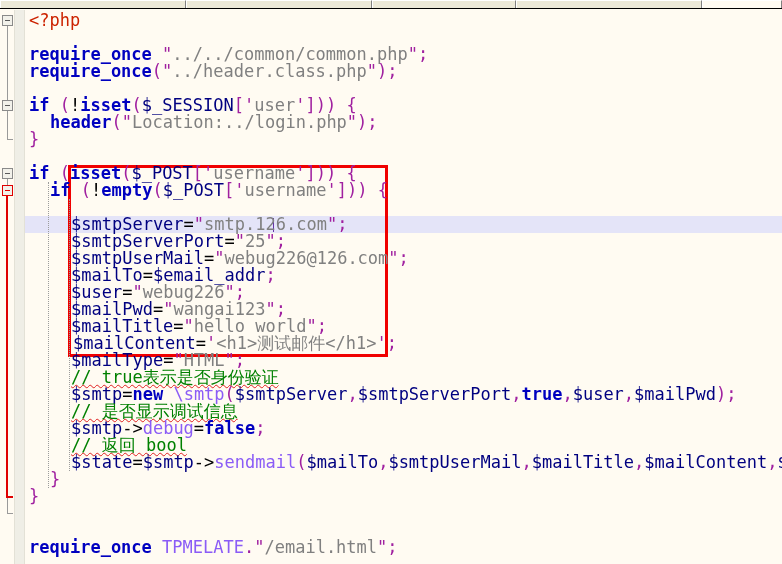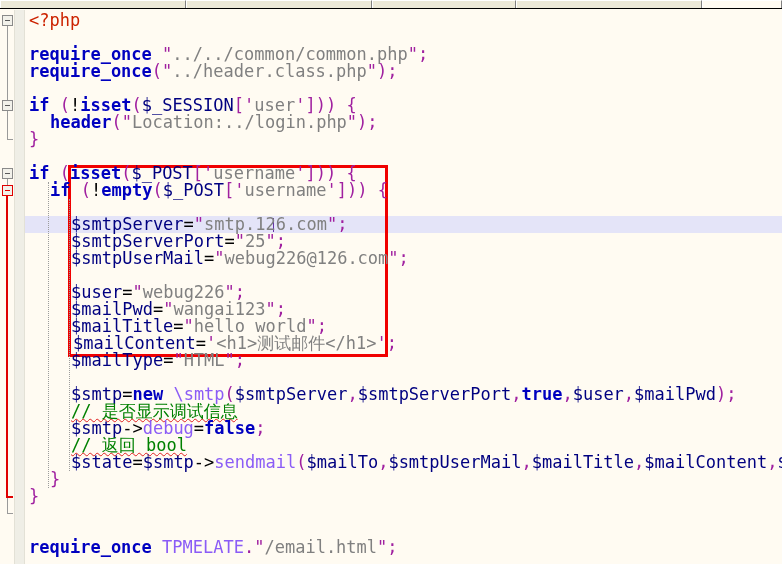--- a/index.html
+++ b/index.html
@@ -210,25 +210,27 @@
       <div class="line" style="top: 70px; left: 4px;"></div>
       <div class="line" style="top: 87px; left: 4px;"><span class="kw">if</span><span class="op"> </span><span class="pl">(</span><span class="op">!</span><span class="kw">isset</span><span class="pl">(</span><span class="var">$_SESSION</span><span class="pl">[</span><span class="q">'</span><span class="str">user</span><span class="q">'</span><span class="pl">]</span><span class="pl">)</span><span class="pl">)</span><span class="op"> </span><span class="pl">{</span></div>
       <div class="line" style="top: 104px; left: 25px;"><span class="kw">header</span><span class="pl">(</span><span class="q">"</span><span class="str">Location:../login.php</span><span class="q">"</span><span class="pl">)</span><span class="pl">;</span></div>
       <div class="line" style="top: 121px; left: 4px;"><span class="pl">}</span></div>
       <div class="line" style="top: 138px; left: 4px;"></div>
       <div class="line" style="top: 155px; left: 4px;"><span class="kw">if</span><span class="op"> </span><span class="pl">(</span><span class="kw">isset</span><span class="pl">(</span><span class="var">$_POST</span><span class="pl">[</span><span class="q">'</span><span class="str">username</span><span class="q">'</span><span class="pl">]</span><span class="pl">)</span><span class="pl">)</span><span class="op"> </span><span class="pl">{</span></div>
       <div class="line" style="top: 172px; left: 25px;"><span class="kw">if</span><span class="op"> </span><span class="pl">(</span><span class="op">!</span><span class="kw">empty</span><span class="pl">(</span><span class="var">$_POST</span><span class="pl">[</span><span class="q">'</span><span class="str">username</span><span class="q">'</span><span class="pl">]</span><span class="pl">)</span><span class="pl">)</span><span class="op"> </span><span class="pl">{</span></div>
       <div class="line" style="top: 206px; left: 46px;"><span class="var">$smtpServer</span><span class="op">=</span><span class="q">"</span><span class="str">smtp.126.com</span><span class="q">"</span><span class="pl">;</span></div>
       <div class="line" style="top: 223px; left: 46px;"><span class="var">$smtpServerPort</span><span class="op">=</span><span class="q">"</span><span class="str">25</span><span class="q">"</span><span class="pl">;</span></div>
       <div class="line" style="top: 240px; left: 46px;"><span class="var">$smtpUserMail</span><span class="op">=</span><span class="q">"</span><span class="str">webug226@126.com</span><span class="q">"</span><span class="pl">;</span></div>
+      <div class="line" style="top: 257px; left: 46px;"><span class="var">$mailTo</span><span class="op">=</span><span class="var">$email_addr</span><span class="pl">;</span></div>
       <div class="line" style="top: 274px; left: 46px;"><span class="var">$user</span><span class="op">=</span><span class="q">"</span><span class="str">webug226</span><span class="q">"</span><span class="pl">;</span></div>
       <div class="line" style="top: 291px; left: 46px;"><span class="var">$mailPwd</span><span class="op">=</span><span class="q">"</span><span class="str">wangai123</span><span class="q">"</span><span class="pl">;</span></div>
       <div class="line" style="top: 308px; left: 46px;"><span class="var">$mailTitle</span><span class="op">=</span><span class="q">"</span><span class="str">hello world</span><span class="q">"</span><span class="pl">;</span></div>
       <div class="line" style="top: 325px; left: 48px;"><span class="var">$mailContent</span><span class="op">=</span><span class="q">'</span><span class="str">&lt;h1&gt;测试邮件&lt;/h1&gt;</span><span class="q">'</span><span class="pl">;</span></div>
       <div class="line" style="top: 342px; left: 46px;"><span class="var">$mailType</span><span class="op">=</span><span class="q">"</span><span class="str">HTML</span><span class="q">"</span><span class="pl">;</span></div>
+      <div class="line" style="top: 359px; left: 46px;"><span class="cmt sq-under">// true表示是否身份验证</span></div>
       <div class="line" style="top: 376px; left: 46px;"><span class="var">$smtp</span><span class="op">=</span><span class="kw">new</span><span class="op"> </span><span class="plain">\smtp</span><span class="pl">(</span><span class="var">$smtpServer</span><span class="pl">,</span><span class="var">$smtpServerPort</span><span class="pl">,</span><span class="kw">true</span><span class="pl">,</span><span class="var">$user</span><span class="pl">,</span><span class="var">$mailPwd</span><span class="pl">)</span><span class="pl">;</span></div>
       <div class="line" style="top: 393px; left: 46px;"><span class="cmt sq-under">// 是否显示调试信息</span></div>
       <div class="line" style="top: 410px; left: 46px;"><span class="var">$smtp</span><span class="op">-&gt;</span><span class="plain">debug</span><span class="op">=</span><span class="kw">false</span><span class="pl">;</span></div>
       <div class="line" style="top: 427px; left: 46px;"><span class="cmt sq-under">// 返回 bool</span></div>
       <div class="line" style="top: 444px; left: 46px;"><span class="var">$state</span><span class="op">=</span><span class="var">$smtp</span><span class="op">-&gt;</span><span class="plain">sendmail</span><span class="pl">(</span><span class="var">$mailTo</span><span class="pl">,</span><span class="var">$smtpUserMail</span><span class="pl">,</span><span class="var">$mailTitle</span><span class="pl">,</span><span class="var">$mailContent</span><span class="pl">,</span><span class="var">$mailType</span><span class="pl">)</span><span class="pl">;</span></div>
       <div class="line" style="top: 461px; left: 25px;"><span class="pl">}</span></div>
       <div class="line" style="top: 478px; left: 4px;"><span class="pl">}</span></div>
       <div class="line" style="top: 495px; left: 4px;"></div>
       <div class="line" style="top: 512px; left: 4px;"></div>
       <div class="line" style="top: 529px; left: 4px;"><span class="kw">require_once</span><span class="op"> </span><span class="plain">TPMELATE</span><span class="pl">.</span><span class="q">"</span><span class="str">/email.html</span><span class="q">"</span><span class="pl">;</span></div>

